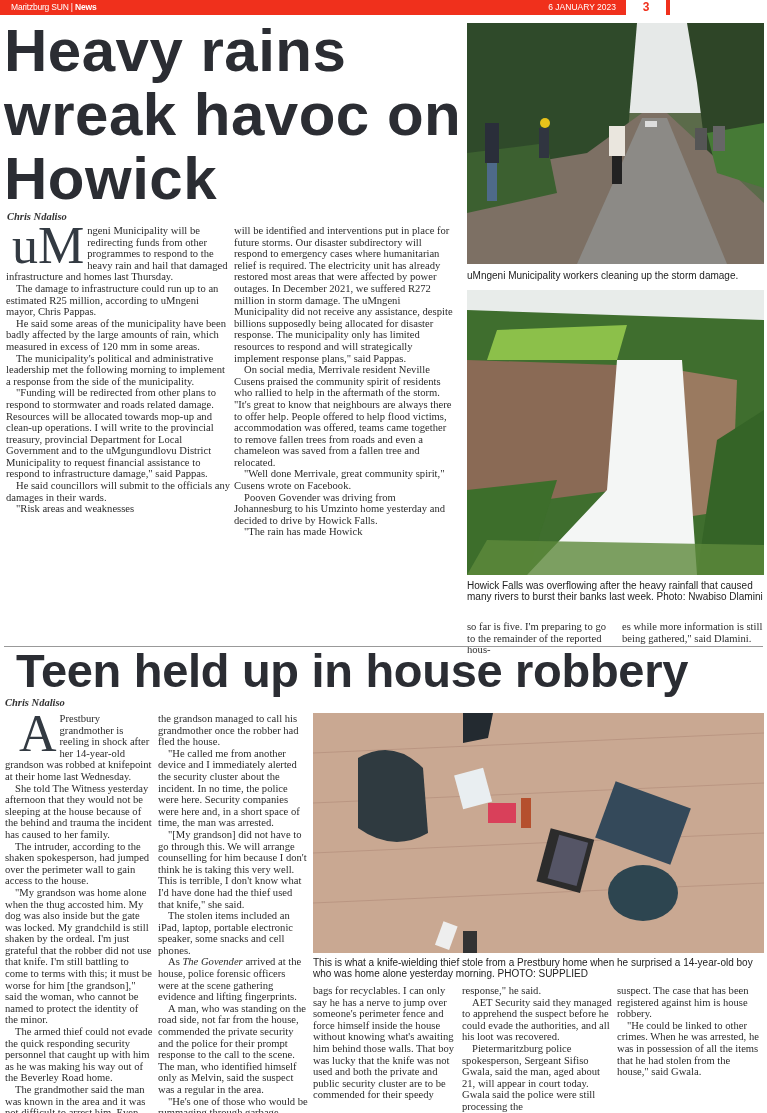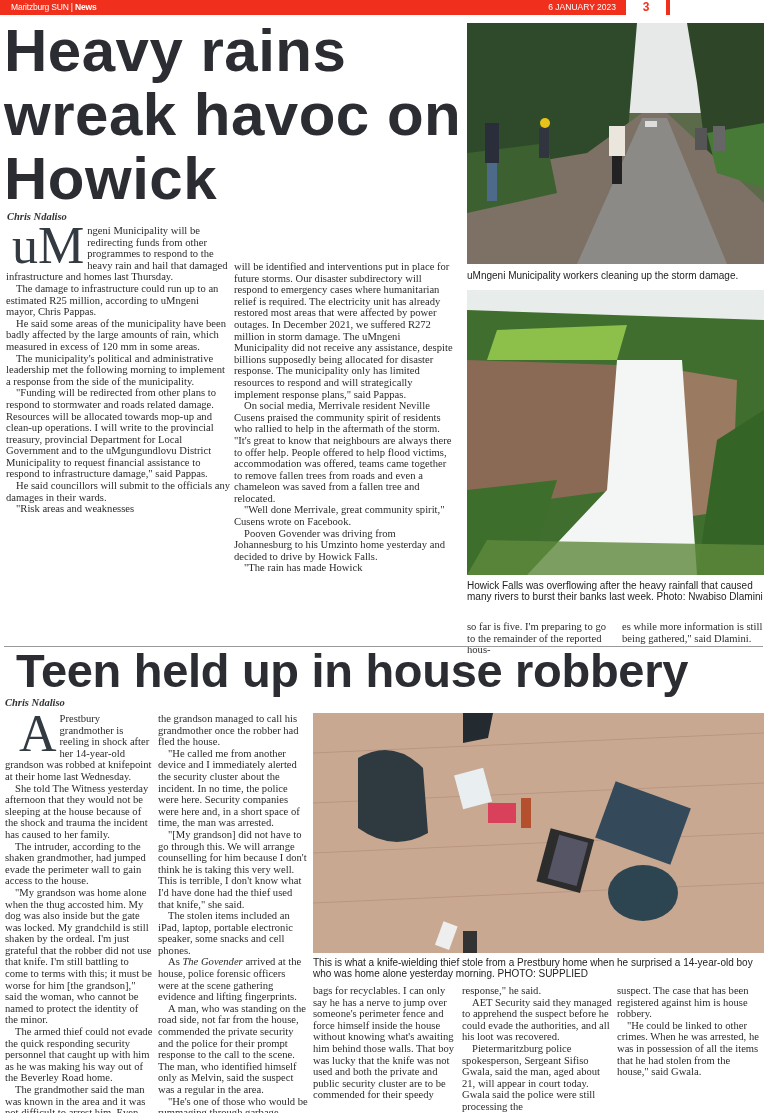--- a/index.html
+++ b/index.html
@@ -46,21 +46,21 @@
 <div class="col" style="left:6px; top:225px; width:224px;">
   <p class="first"><span class="dropcap">uM</span><span>ngeni Municipality will be redirecting funds from other programmes to respond to the heavy rain and hail that damaged infrastructure and homes last Thursday.</span></p>
   <p>The damage to infrastructure could run up to an estimated R25 million, according to uMngeni mayor, Chris Pappas.</p>
   <p>He said some areas of the municipality have been badly affected by the large amounts of rain, which measured in excess of 120 mm in some areas.</p>
   <p>The municipality's political and administrative leadership met the following morning to implement a response from the side of the municipality.</p>
   <p>"Funding will be redirected from other plans to respond to stormwater and roads related damage. Resources will be allocated towards mop-up and clean-up operations. I will write to the provincial treasury, provincial Department for Local Government and to the uMgungundlovu District Municipality to request financial assistance to respond to infrastructure damage," said Pappas.</p>
   <p>He said councillors will submit to the officials any damages in their wards.</p>
   <p>"Risk areas and weaknesses</p>
 </div>
 
-<div class="col" style="left:234px; top:225px; width:222px;margin-top:36px;">
+<div class="col" style="left:234px; top:225px; width:222px;">
   <p class="first">will be identified and interventions put in place for future storms. Our disaster subdirectory will respond to emergency cases where humanitarian relief is required. The electricity unit has already restored most areas that were affected by power outages. In December 2021, we suffered R272 million in storm damage. The uMngeni Municipality did not receive any assistance, despite billions supposedly being allocated for disaster response. The municipality only has limited resources to respond and will strategically implement response plans," said Pappas.</p>
   <p>On social media, Merrivale resident Neville Cusens praised the community spirit of residents who rallied to help in the aftermath of the storm. "It's great to know that neighbours are always there to offer help. People offered to help flood victims, accommodation was offered, teams came together to remove fallen trees from roads and even a chameleon was saved from a fallen tree and relocated.</p>
   <p>"Well done Merrivale, great community spirit," Cusens wrote on Facebook.</p>
   <p>Pooven Govender was driving from Johannesburg to his Umzinto home yesterday and decided to drive by Howick Falls.</p>
   <p>"The rain has made Howick</p>
 </div>
 
 <div class="photo" style="left:467px; top:23px; width:297px; height:241px;">
   <svg width="297" height="241" viewBox="0 0 297 241">
     <rect width="297" height="241" fill="#5b6b4a"></rect>
@@ -106,22 +106,22 @@
   <p class="first">es while more information is still being gathered," said Dlamini.</p>
 </div>
 
 <div class="divider" style="top:646px;"></div>
 
 <h1 class="headline2">Teen held up in house robbery</h1>
 <div class="byline" style="left:5px; top:697px;">Chris Ndaliso</div>
 
 <div class="col" style="left:5px; top:713px; width:148px;">
   <p class="first"><span class="dropcap single">A</span><span>Prestbury grandmother is reeling in shock after her 14-year-old grandson was robbed at knifepoint at their home last Wednesday.</span></p>
-  <p>She told The Witness yesterday afternoon that they would not be sleeping at the house because of the shock and trauma the incident has caused to her family.</p>
-  <p>The intruder, according to the shaken grandmother, had jumped evade the perimeter wall to gain access to the house.</p>
+  <p>She told The Witness yesterday afternoon that they would not be sleeping at the house because of the behind and trauma the incident has caused to her family.</p>
+  <p>The intruder, according to the shaken spokesperson, had jumped over the perimeter wall to gain access to the house.</p>
   <p>"My grandson was home alone when the thug accosted him. My dog was also inside but the gate was locked. My grandchild is still shaken by the ordeal. I'm just grateful that the robber did not use that knife. I'm still battling to come to terms with this; it must be worse for him [the grandson]," said the woman, who cannot be named to protect the identity of the minor.</p>
   <p>The armed thief could not evade the quick responding security personnel that caught up with him as he was making his way out of the Beverley Road home.</p>
   <p>The grandmother said the man was known in the area and it was not difficult to arrest him. Even though the thief had stolen electronic gadgets from the house,</p>
 </div>
 
 <div class="col" style="left:158px; top:713px; width:150px;">
   <p class="first">the grandson managed to call his grandmother once the robber had fled the house.</p>
   <p>"He called me from another device and I immediately alerted the security cluster about the incident. In no time, the police were here. Security companies were here and, in a short space of time, the man was arrested.</p>
   <p>"[My grandson] did not have to go through this. We will arrange counselling for him because I don't think he is taking this very well. This is terrible, I don't know what I'd have done had the thief used that knife," she said.</p>
   <p>The stolen items included an iPad, laptop, portable electronic speaker, some snacks and cell phones.</p>

